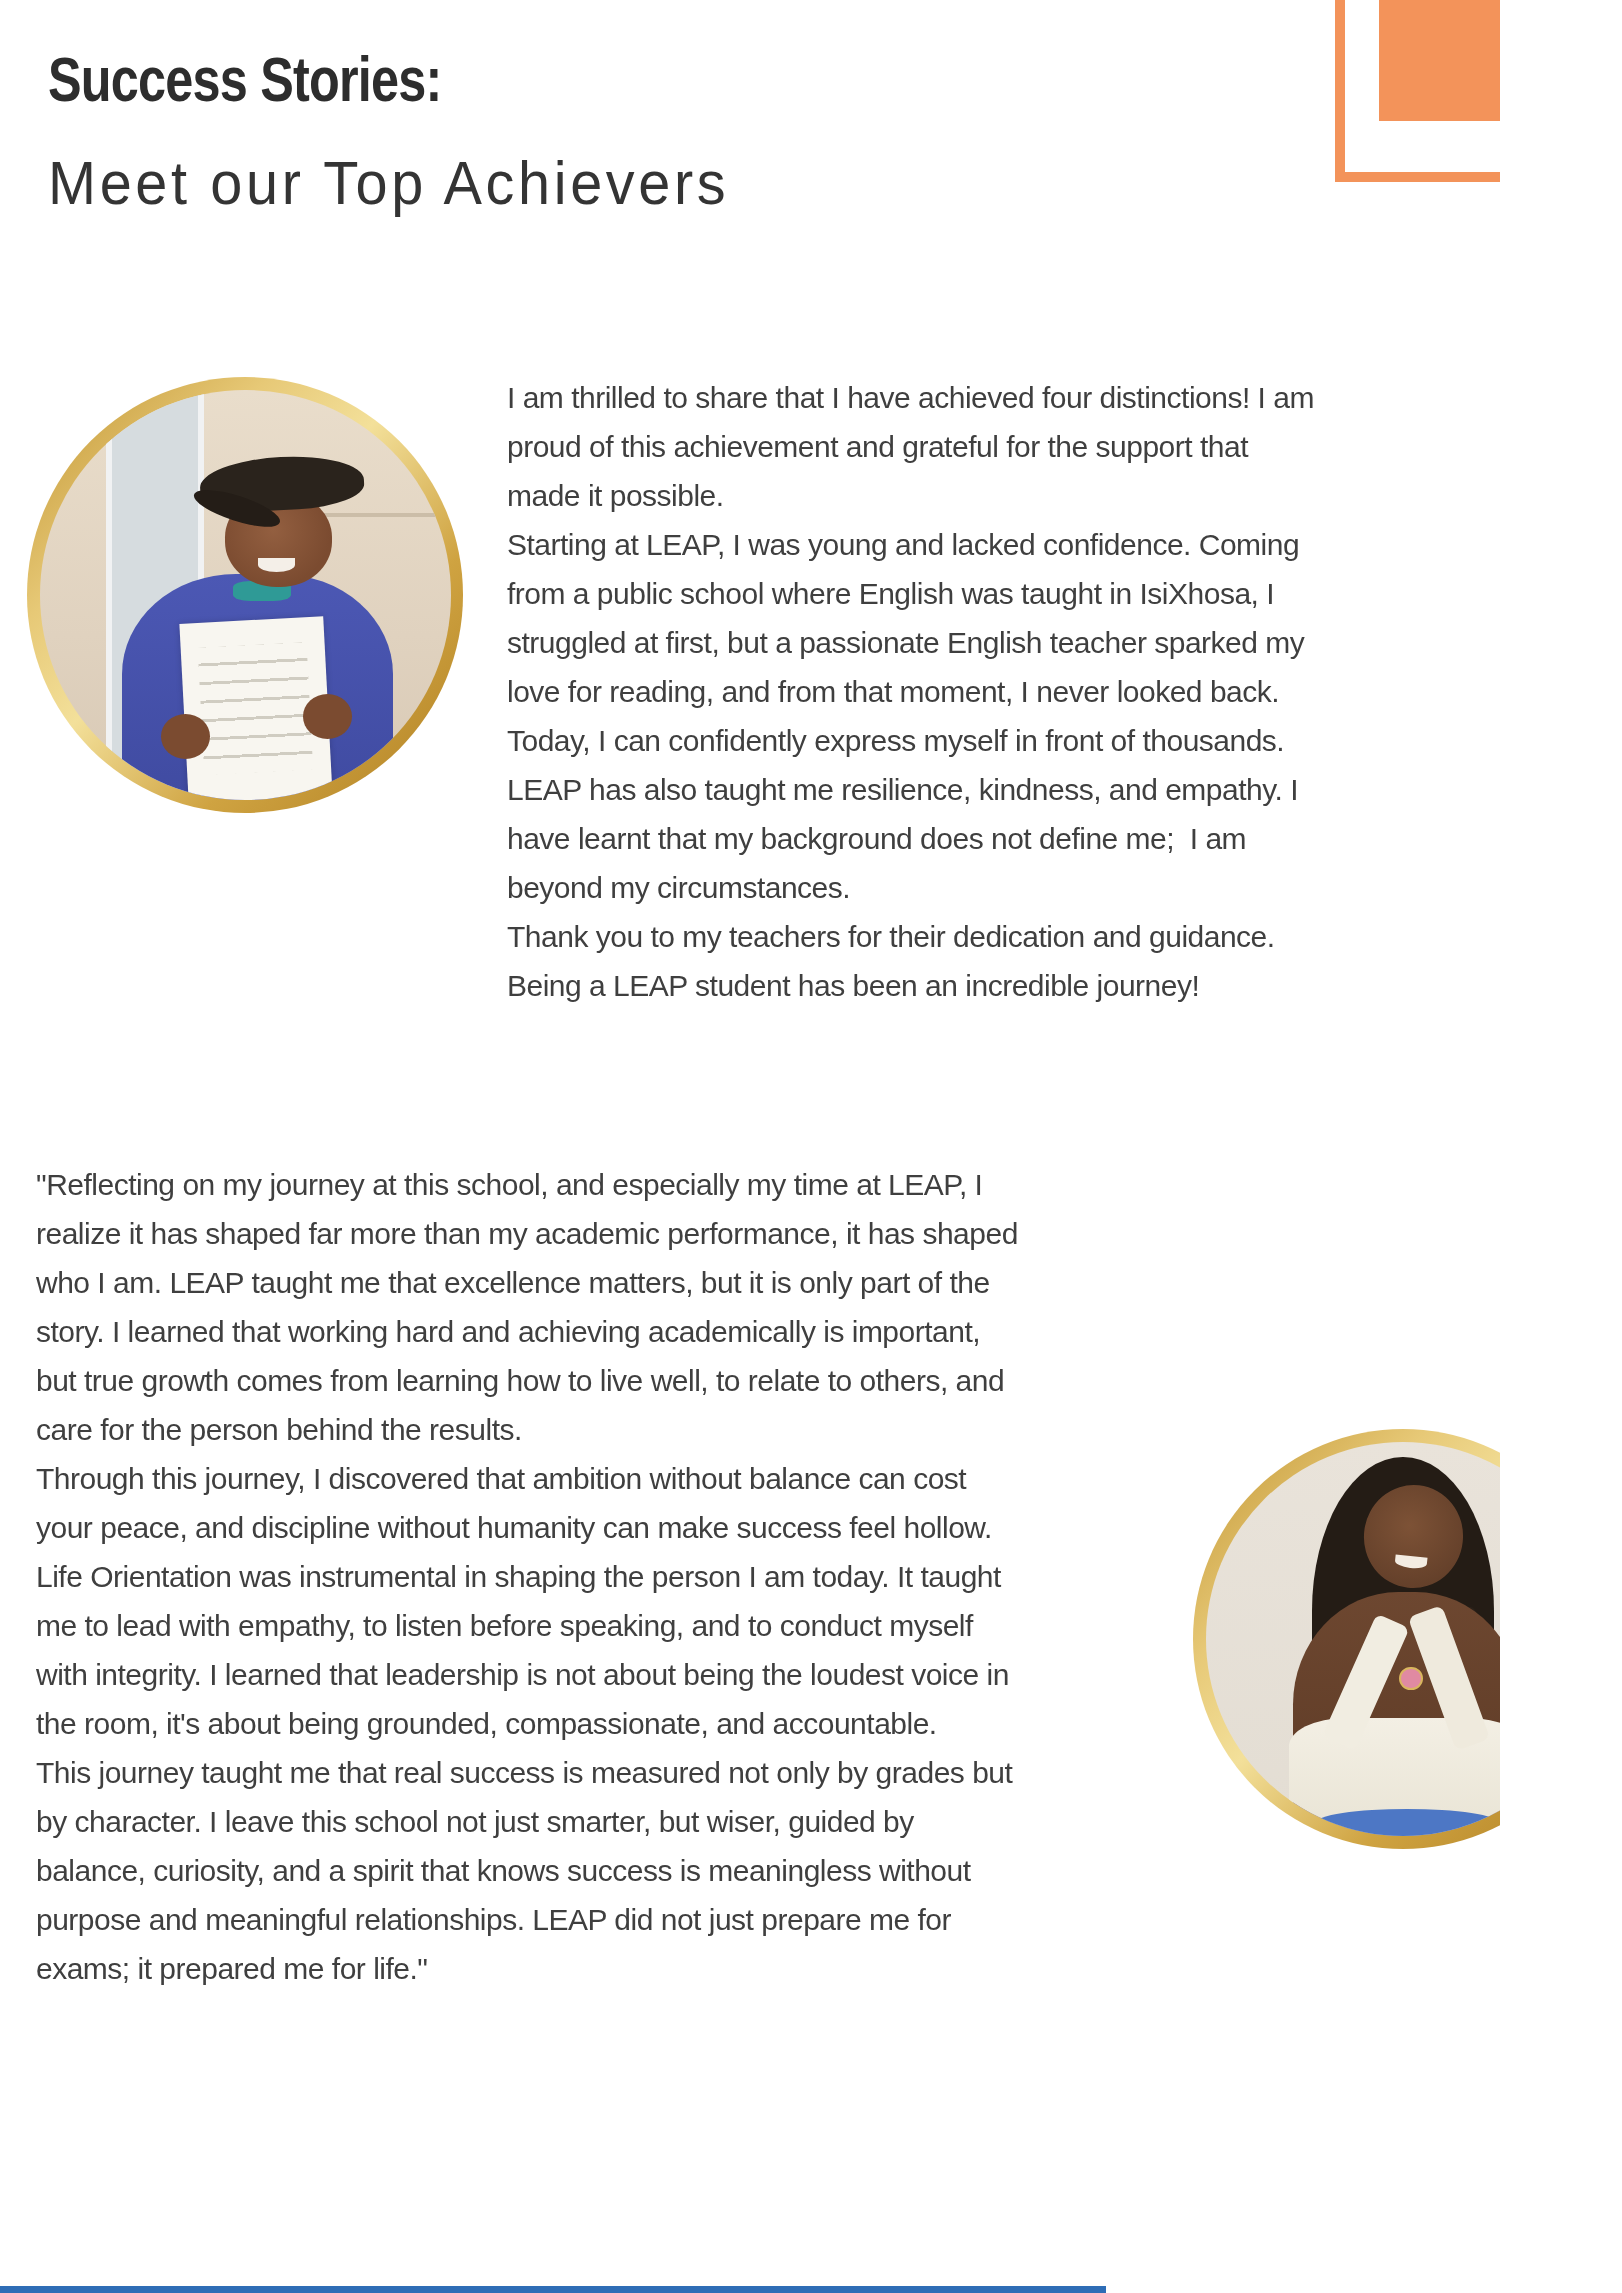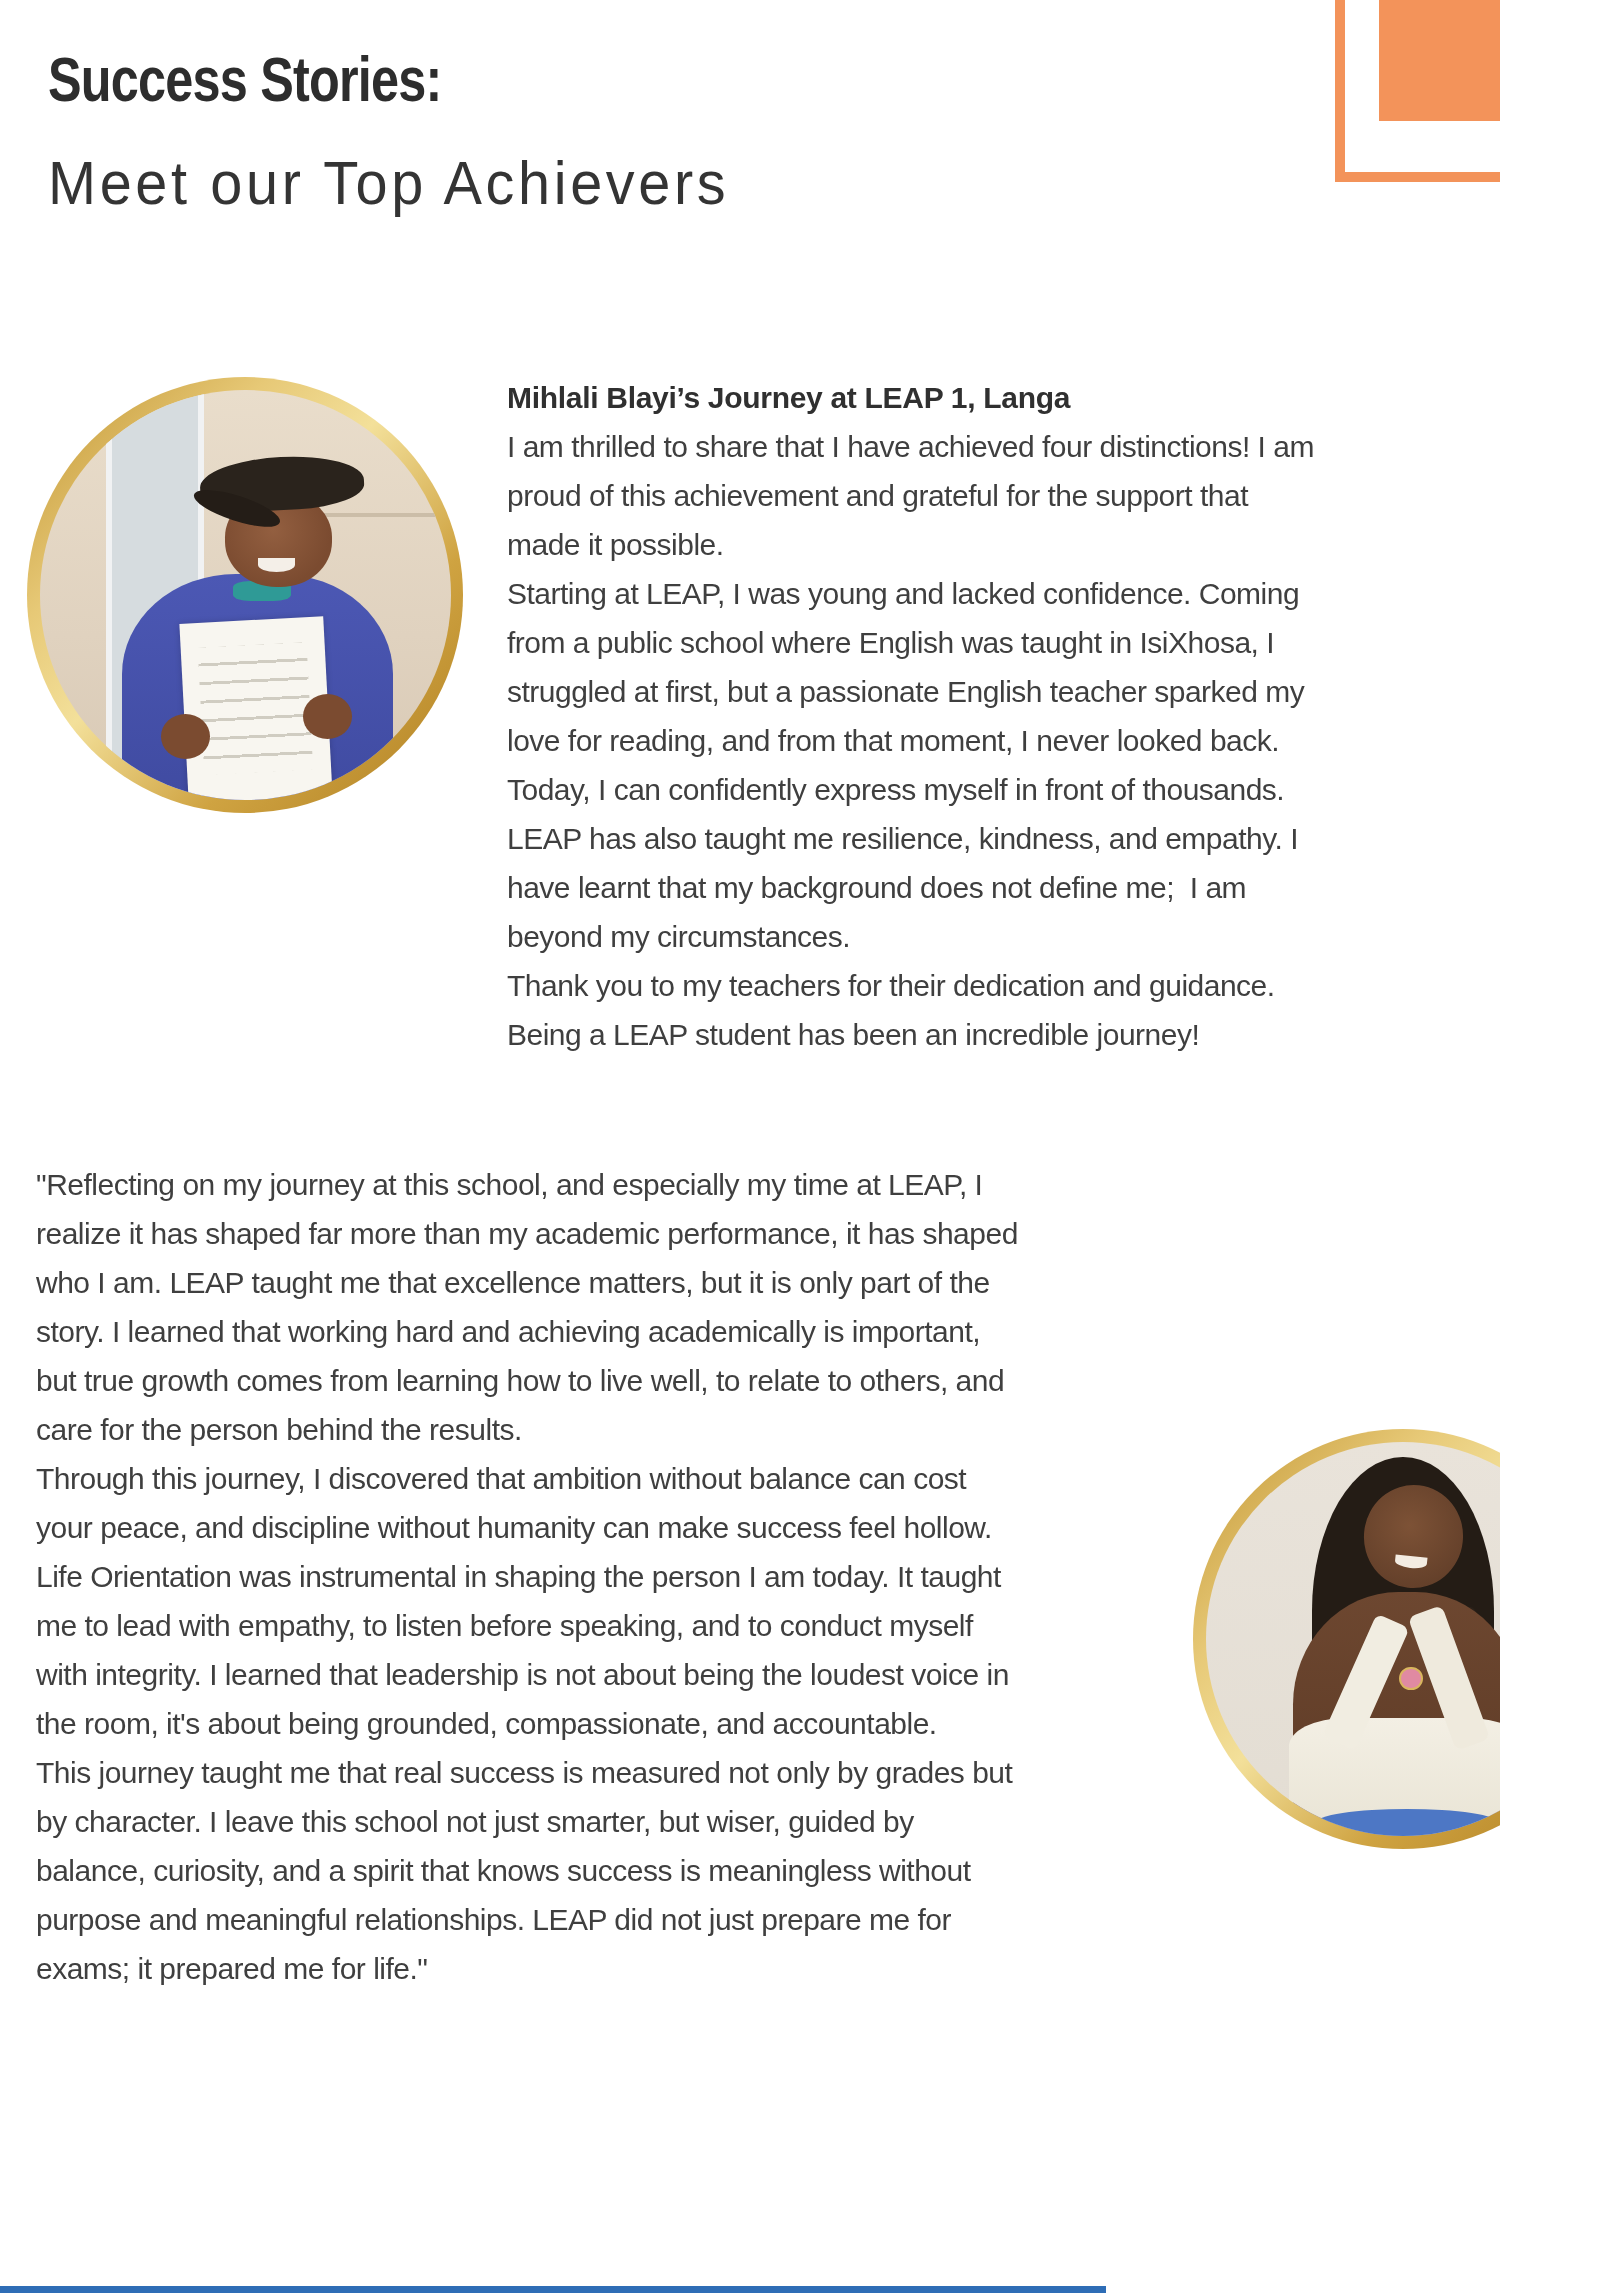--- a/index.html
+++ b/index.html
@@ -139,21 +139,20 @@
       <div class="p1-cap-brim"></div>
       <div class="p1-paper">
         <div class="p1-paper-lines"></div>
       </div>
       <div class="p1-hand-l"></div>
       <div class="p1-hand-r"></div>
     </div>
   </div>
 
   <section class="story story-1">
-    <h2 class="story-heading">Mihlali Blayi’s Journey at LEAP 1, Langa</h2>
     <p class="story-body">I am thrilled to share that I have achieved four distinctions! I am
 proud of this achievement and grateful for the support that
 made it possible.
 Starting at LEAP, I was young and lacked confidence. Coming
 from a public school where English was taught in IsiXhosa, I
 struggled at first, but a passionate English teacher sparked my
 love for reading, and from that moment, I never looked back.
 Today, I can confidently express myself in front of thousands.
 LEAP has also taught me resilience, kindness, and empathy. I
 have learnt that my background does not define me;  I am

